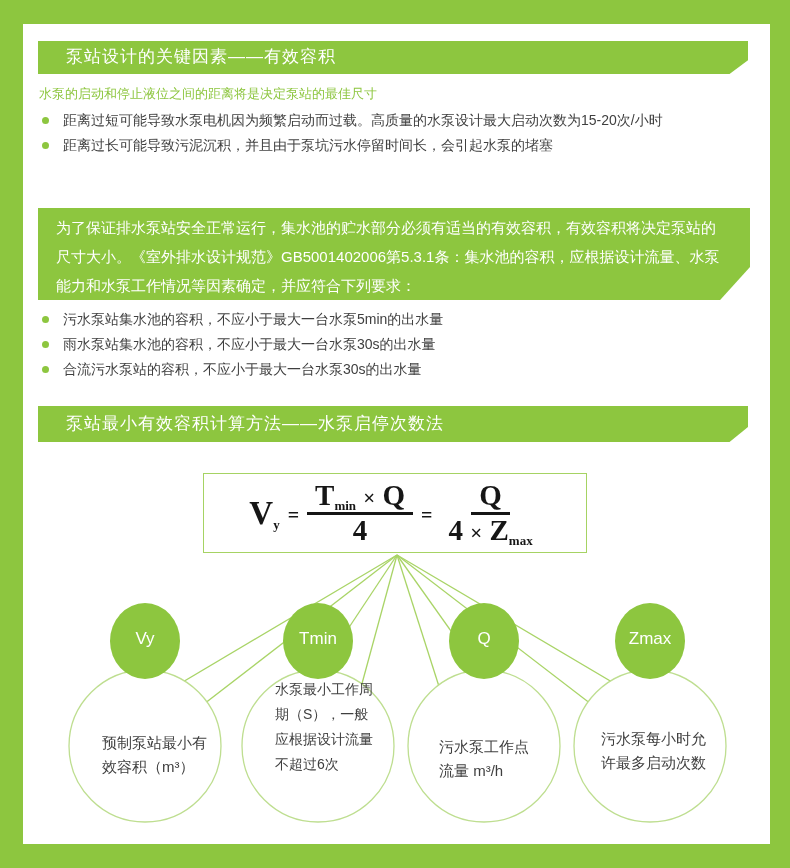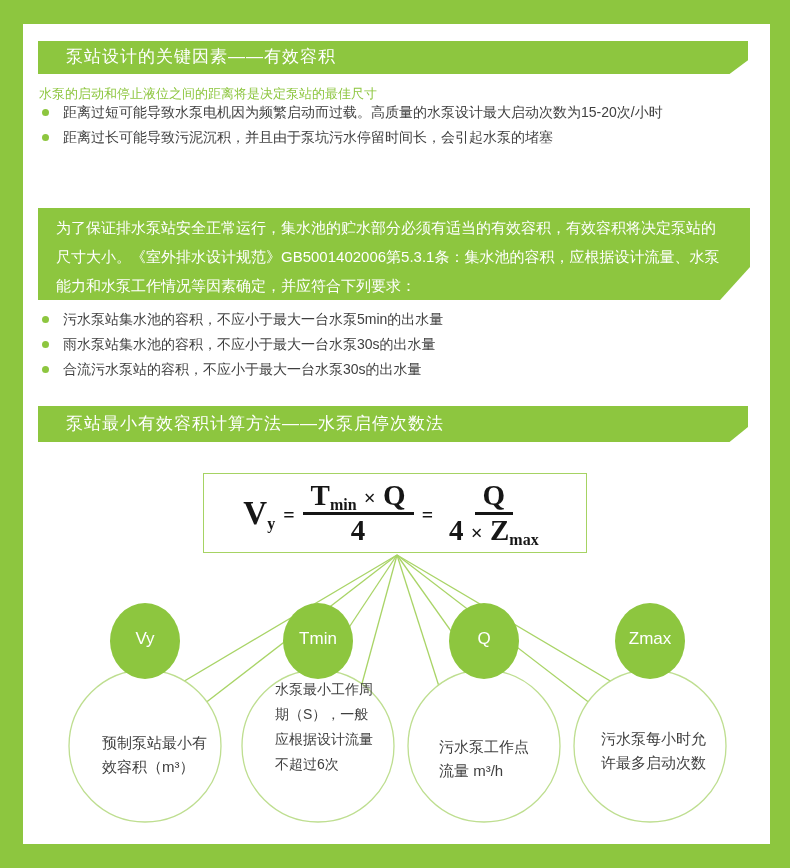--- a/index.html
+++ b/index.html
@@ -13,34 +13,34 @@
   #bar1{top:17px;height:33px;line-height:32px;}
   #bar2{top:382px;height:36px;line-height:35px;padding-left:28px;}
 
   .headline{position:absolute;left:16px;top:61px;font-size:13px;color:#8dc63f;}
 
   .blist{position:absolute;left:16px;list-style:none;margin:0;padding:0;
          font-size:14px;color:#3f3f3f;}
   .blist li{position:relative;padding-left:24px;line-height:25px;}
   .blist li::before{content:"";position:absolute;left:3px;top:9px;width:7px;height:7px;
                     border-radius:50%;background:#8dc63f;}
-  #blist1{top:76px;}
+  #blist1{top:84px;}
   #blist2{top:283px;}
 
   .notice{position:absolute;left:15px;top:184px;width:712px;height:92px;background:#8dc63f;
           color:#ffffff;font-size:15px;line-height:29px;box-sizing:border-box;
           padding:5px 20px 0 18px;
           clip-path:polygon(0 0,100% 0,100% 64%,95.8% 100%,0 100%);}
 
   .formula-box{position:absolute;left:180px;top:449px;width:384px;height:80px;
                border:1px solid #a6d363;background:#ffffff;box-sizing:border-box;
                display:flex;align-items:center;justify-content:center;
                font-family:"Liberation Serif",serif;font-weight:bold;color:#161616;}
   .lhs{font-size:33px;line-height:1;}
-  .sub{font-size:16px;position:relative;top:5px;letter-spacing:0;}
+  .sub{font-size:13px;position:relative;top:5px;letter-spacing:0;}
   .eq{font-size:20px;margin:0 8px;position:relative;top:2px;}
   .frac{display:inline-flex;flex-direction:column;align-items:center;text-align:center;}
   .num,.den{font-size:29px;line-height:1.1;padding:0 8px;white-space:nowrap;}
   .num{border-bottom:3px solid #161616;}
   .op{font-size:21px;}
 
   .diagram-svg{position:absolute;left:0;top:0;}
 
   .node-label{position:absolute;top:605px;width:90px;text-align:center;
               color:#ffffff;font-size:17px;}

